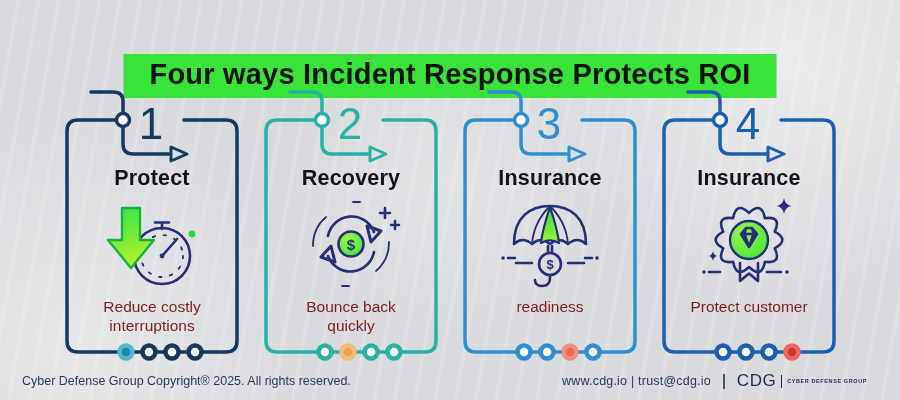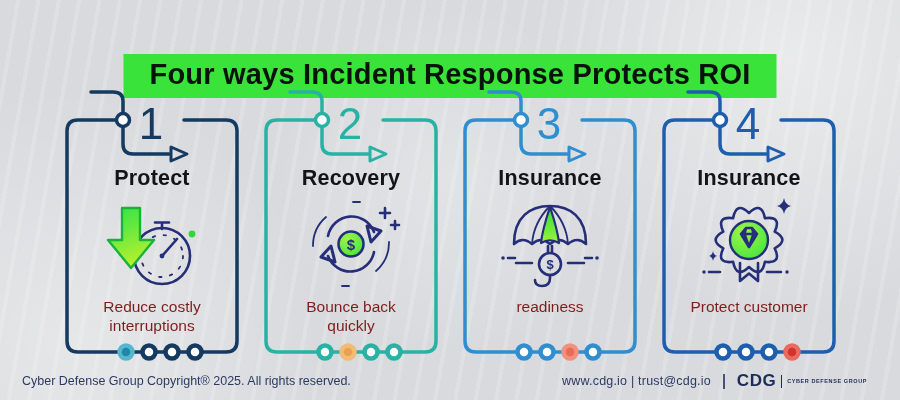--- a/index.html
+++ b/index.html
@@ -50,21 +50,21 @@
   .coin-txt{ font-family:"Liberation Sans",sans-serif; font-weight:700; fill:#252e78; }
   .footer{
     position:absolute; left:0; right:11px; bottom:9px;
     display:flex; justify-content:space-between; align-items:center;
     padding:0 22px; color:#2c3a63; font-size:12.5px;
   }
   .footer-right{ display:flex; align-items:center; gap:12px; }
   .links{ letter-spacing:.2px; }
   .footer-divider{ width:2px; height:15px; background:#2c3a63; opacity:.85; }
   .logo{ display:flex; align-items:center; gap:5px; }
-  .logo-cdg{ font-size:17px; font-weight:700; color:#1c2c58; letter-spacing:.5px; }
+  .logo-cdg{ font-size:17px; font-weight:400; color:#1c2c58; letter-spacing:.5px; }
   .logo-hair{ width:1px; height:13px; background:#1c2c58; }
   .logo-sub{ font-size:5.5px; font-weight:700; color:#1c2c58; letter-spacing:.6px; }
 </style>
 </head>
 <body>
 
 <div class="canvas">
 
   <div class="title-bar" style="background: rgb(57, 227, 57);">Four ways Incident Response Protects ROI</div>
 

